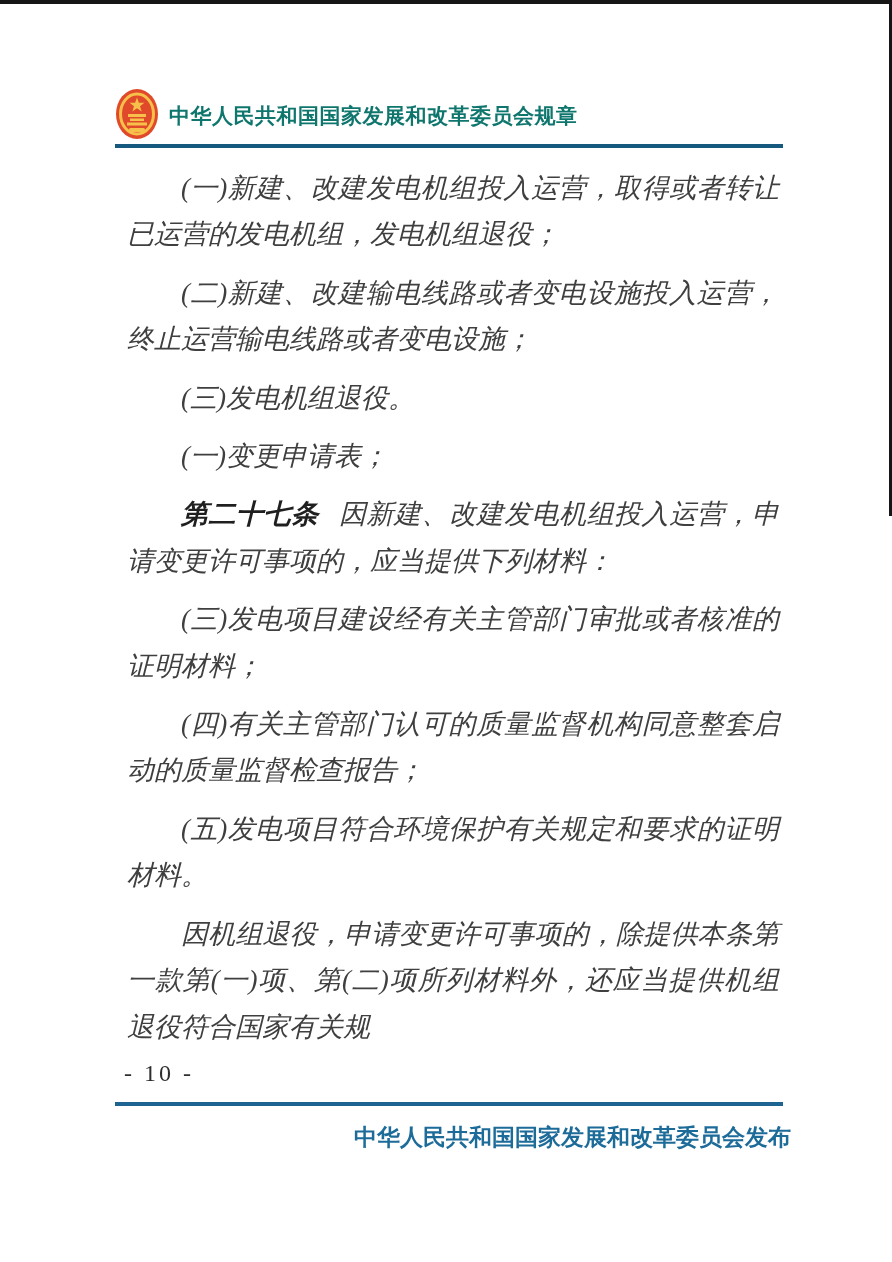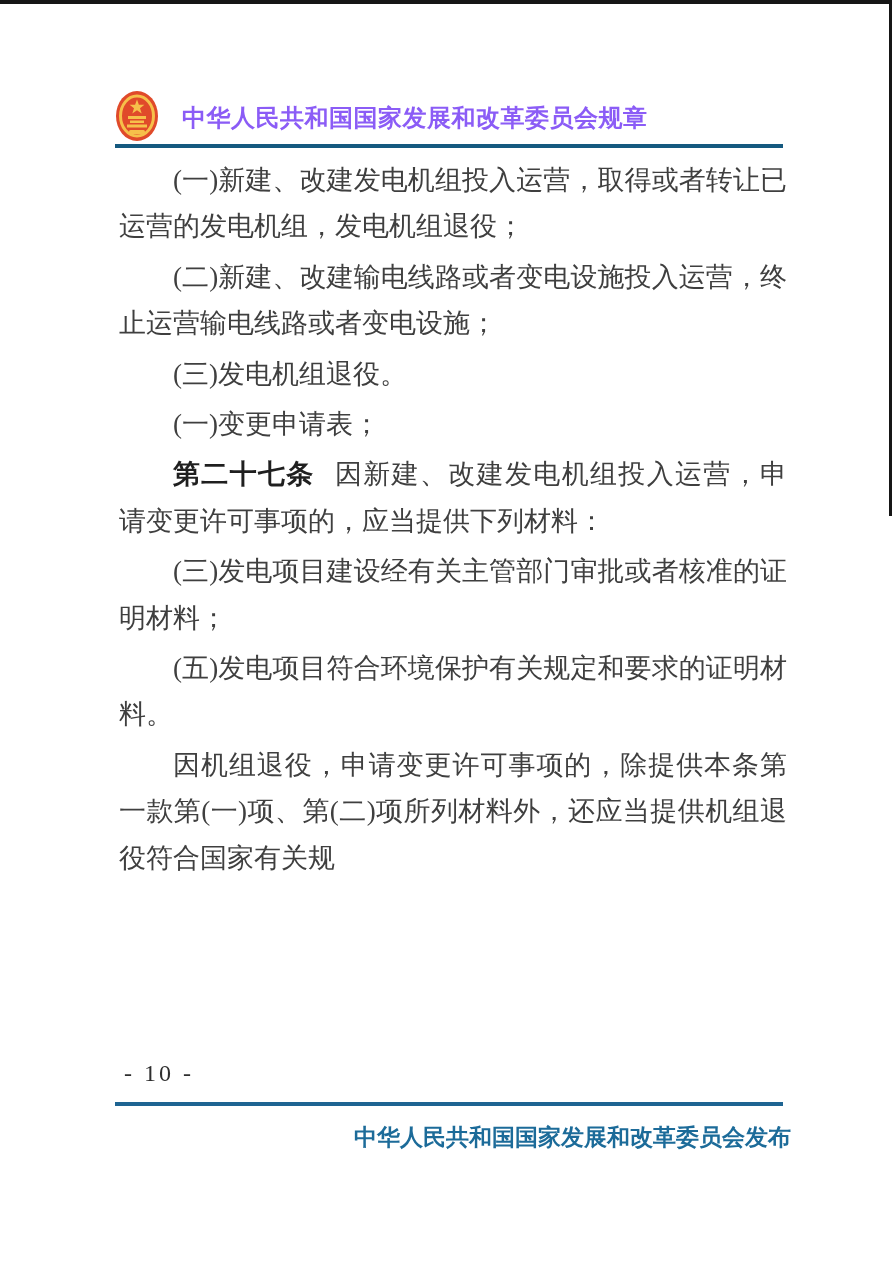--- a/index.html
+++ b/index.html
@@ -20,44 +20,45 @@
     position: absolute; top: 0; right: 0;
     width: 3px; height: 516px; background: #161616;
   }
   
   .header {
     position: absolute; top: 88px; left: 115px; width: 676px;
     display: flex; align-items: center; gap: 9px;
   }
   .emblem { flex: 0 0 auto; display: block; }
   .header-title {
-    margin: 14px;
+    margin: 1px;
     font-family: "Liberation Sans", "DejaVu Sans", sans-serif;
     font-weight: bold;
-    font-size: 24px;
+    font-size: 21px;
     letter-spacing: 0.5px;
-    color: #8b5cf6;
+    color: #0f766e;
     white-space: nowrap;
   }
   .header-rule {
     position: absolute; top: 144px; left: 115px;
     width: 668px; height: 4px; background: #15597f;
   }
   
   .doc-body {
     position: absolute; top: 153px; left: 115px; width: 676px;
     color: #3f3f3f;
     font-size: 27px;
     line-height: 46.4px;
   }
   .doc-body p {
-    margin: 4px;
+    margin: 12px;
     text-indent: 2em;
     text-align: justify;
     word-break: break-all;
+    font-style: italic;
   }
   .article-lead {
     font-family: "Liberation Sans", "DejaVu Sans", sans-serif;
     font-weight: bold;
     color: #1f1f1f;
     padding-right: 0.75em;
   }
   
   .page-number {
     position: absolute; top: 1060px; left: 124px;
@@ -102,20 +103,21 @@
   </div>
   <div class="header-rule"></div>
 
   <div class="doc-body">
     <p><span>(一)新建、改建发电机组投入运营，取得或者转让已运营的发电机组，发电机组退役；</span></p>
     <p><span>(二)新建、改建输电线路或者变电设施投入运营，终止运营输电线路或者变电设施；</span></p>
     <p><span>(三)发电机组退役。</span></p>
     <p><span>(一)变更申请表；</span></p>
     <p><b class="article-lead">第二十七条</b><span>因新建、改建发电机组投入运营，申请变更许可事项的，应当提供下列材料：</span></p>
     <p><span>(三)发电项目建设经有关主管部门审批或者核准的证明材料；</span></p>
+    <p><span>(四)有关主管部门认可的质量监督机构同意整套启动的质量监督检查报告；</span></p>
     <p><span>(五)发电项目符合环境保护有关规定和要求的证明材料。</span></p>
     <p><span>因机组退役，申请变更许可事项的，除提供本条第一款第(一)项、第(二)项所列材料外，还应当提供机组退役符合国家有关规</span></p>
   </div>
 
   <div class="page-number">- 10 -</div>
   <div class="footer-rule"></div>
   <div class="publisher">中华人民共和国国家发展和改革委员会发布</div>
 
 </div>
 

